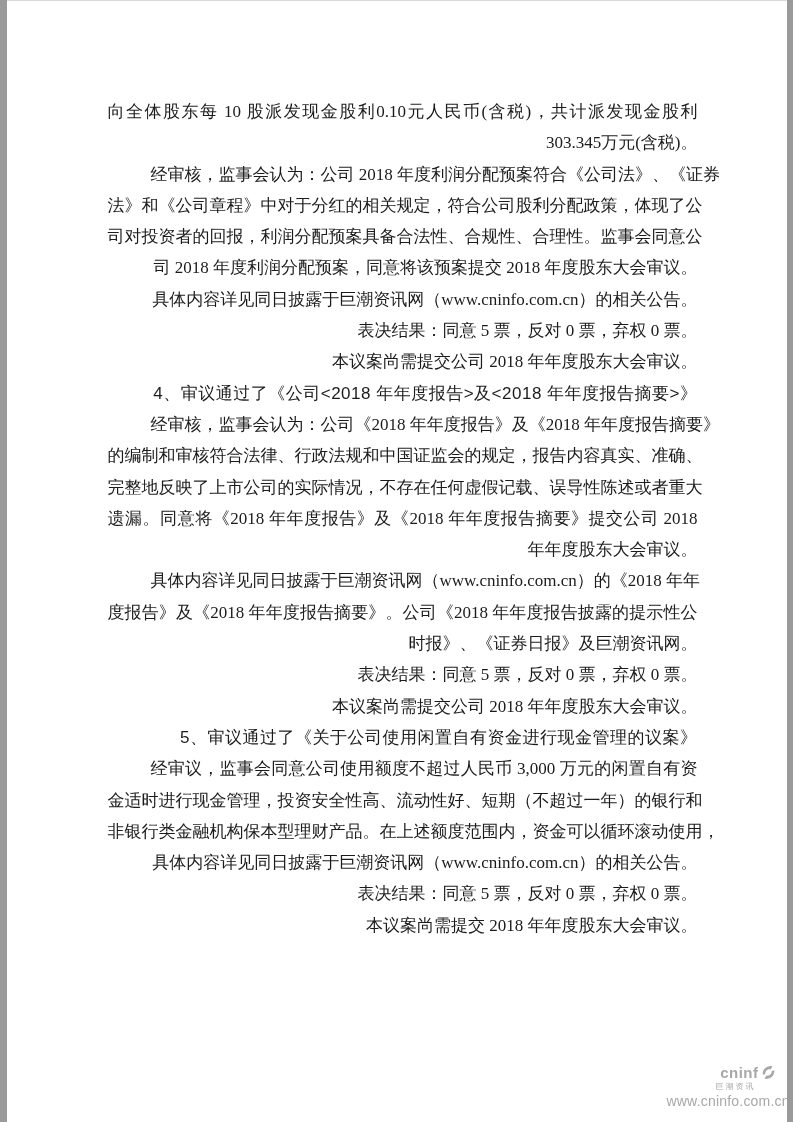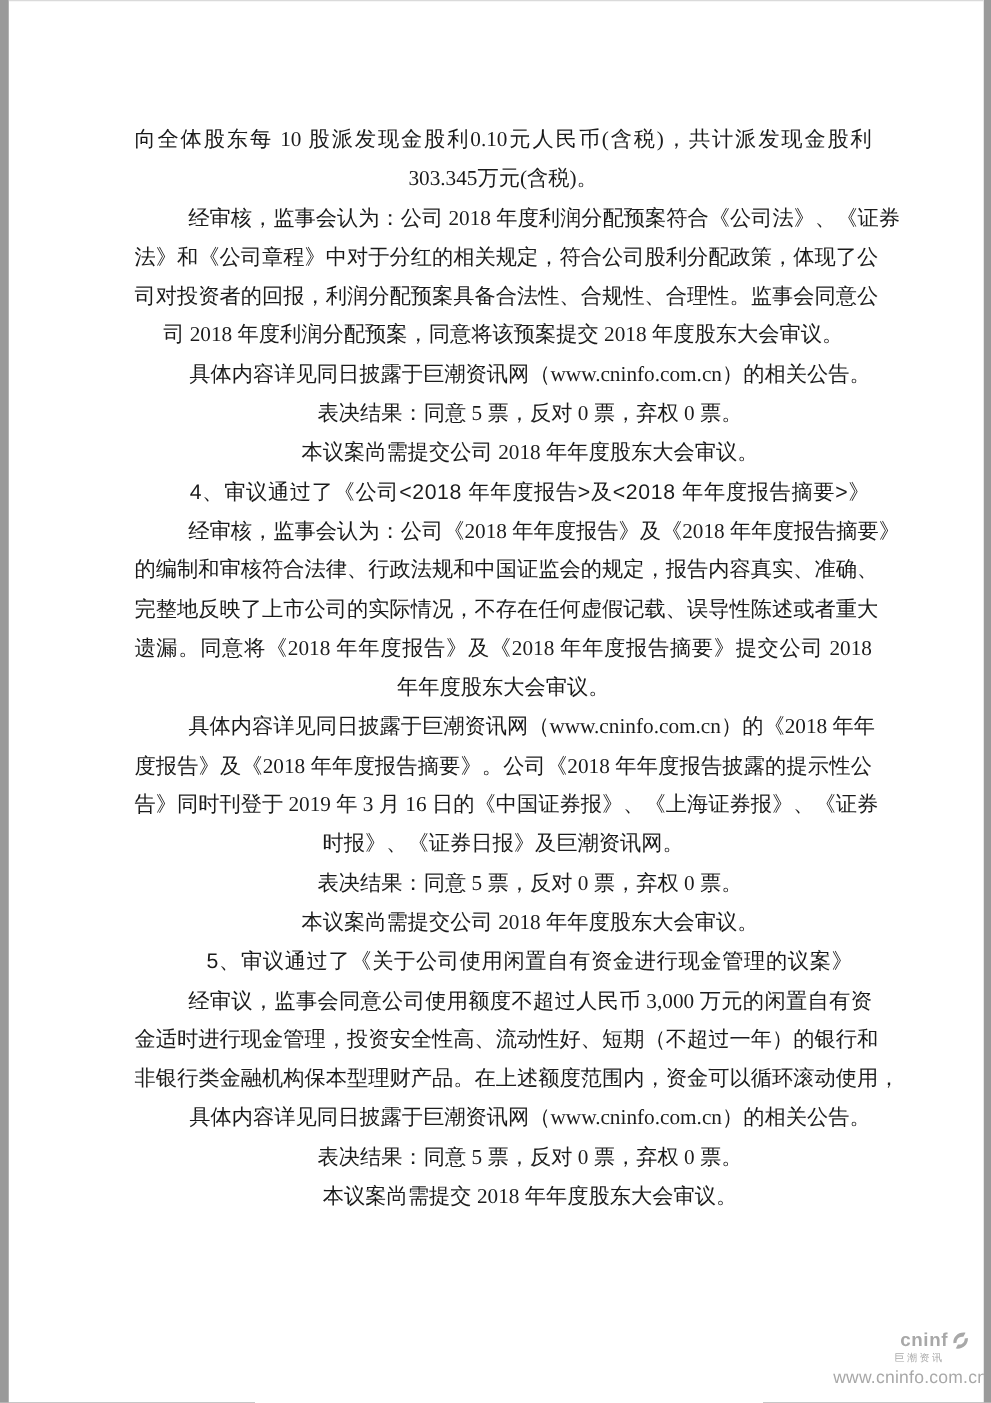--- a/index.html
+++ b/index.html
@@ -23,21 +23,21 @@
     top: 96px;
     left: 101px;
     width: 590px;
     color: #1b1b1b;
     font-size: 17px;
   }
   .line {
     height: 31.3px;
     line-height: 31.3px;
     white-space: nowrap;
-    text-align: center;
+    text-align: right;
     overflow: visible;
   }
   .line.fill {
     text-align: justify;
     text-align-last: justify;
   }
   .line.indent { text-indent: 43px; }
   .line.bold {
     font-family: "Liberation Sans", "DejaVu Sans", sans-serif;
     font-weight: 400;
@@ -96,21 +96,20 @@
       <div class="line indent">表决结果：同意 5 票，反对 0 票，弃权 0 票。</div>
       <div class="line indent">本议案尚需提交公司 2018 年年度股东大会审议。</div>
       <div class="line indent bold">4、审议通过了《公司&lt;2018 年年度报告&gt;及&lt;2018 年年度报告摘要&gt;》</div>
       <div class="line indent fill">经审核，监事会认为：公司《2018 年年度报告》及《2018 年年度报告摘要》</div>
       <div class="line fill">的编制和审核符合法律、行政法规和中国证监会的规定，报告内容真实、准确、</div>
       <div class="line fill">完整地反映了上市公司的实际情况，不存在任何虚假记载、误导性陈述或者重大</div>
       <div class="line fill">遗漏。同意将《2018 年年度报告》及《2018 年年度报告摘要》提交公司 2018</div>
       <div class="line">年年度股东大会审议。</div>
       <div class="line indent fill">具体内容详见同日披露于巨潮资讯网（www.cninfo.com.cn）的《2018 年年</div>
       <div class="line fill">度报告》及《2018 年年度报告摘要》。公司《2018 年年度报告披露的提示性公</div>
-      <div class="line fill">告》同时刊登于 2019 年 3 月 16 日的《中国证券报》、《上海证券报》、《证券</div>
       <div class="line">时报》、《证券日报》及巨潮资讯网。</div>
       <div class="line indent">表决结果：同意 5 票，反对 0 票，弃权 0 票。</div>
       <div class="line indent">本议案尚需提交公司 2018 年年度股东大会审议。</div>
       <div class="line indent bold">5、审议通过了《关于公司使用闲置自有资金进行现金管理的议案》</div>
       <div class="line indent fill">经审议，监事会同意公司使用额度不超过人民币 3,000 万元的闲置自有资</div>
       <div class="line fill">金适时进行现金管理，投资安全性高、流动性好、短期（不超过一年）的银行和</div>
       <div class="line fill">非银行类金融机构保本型理财产品。在上述额度范围内，资金可以循环滚动使用，</div>
       <div class="line indent">具体内容详见同日披露于巨潮资讯网（www.cninfo.com.cn）的相关公告。</div>
       <div class="line indent">表决结果：同意 5 票，反对 0 票，弃权 0 票。</div>
       <div class="line indent">本议案尚需提交 2018 年年度股东大会审议。</div>

